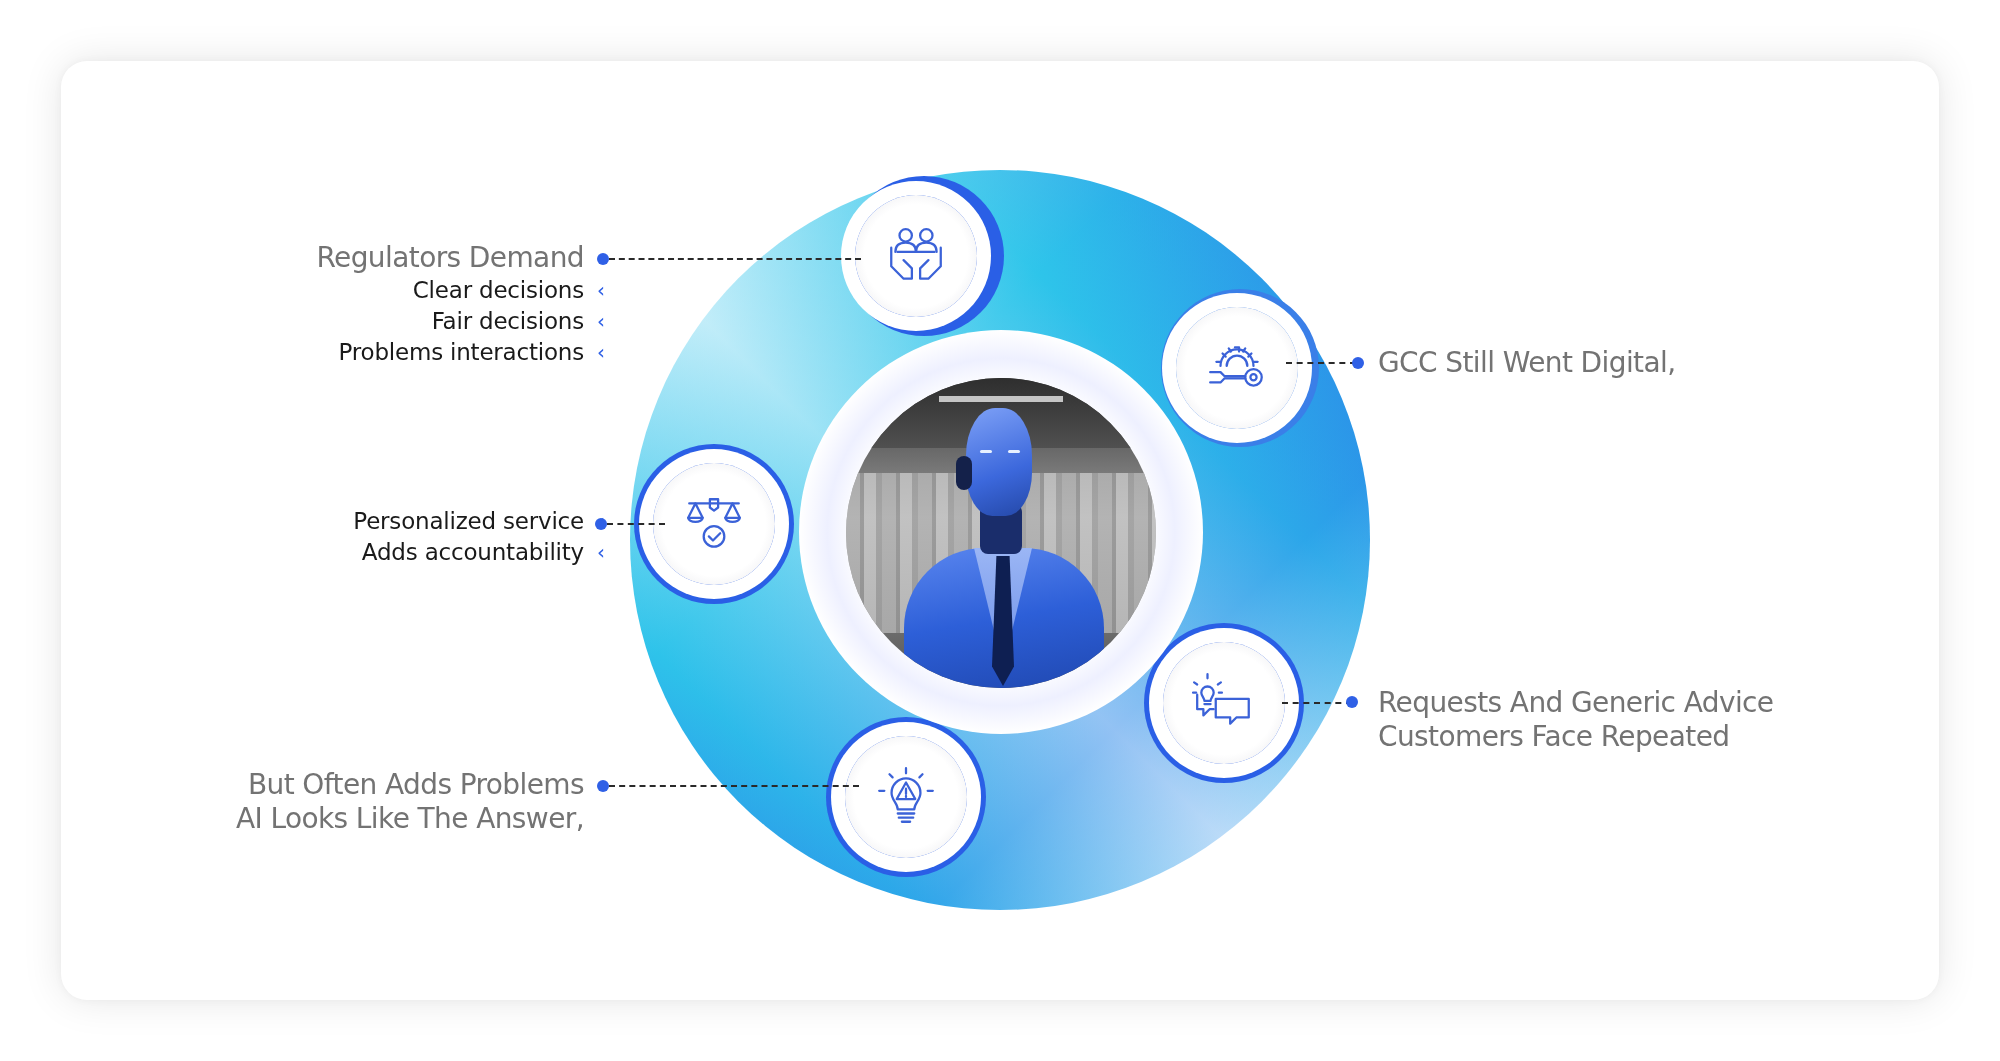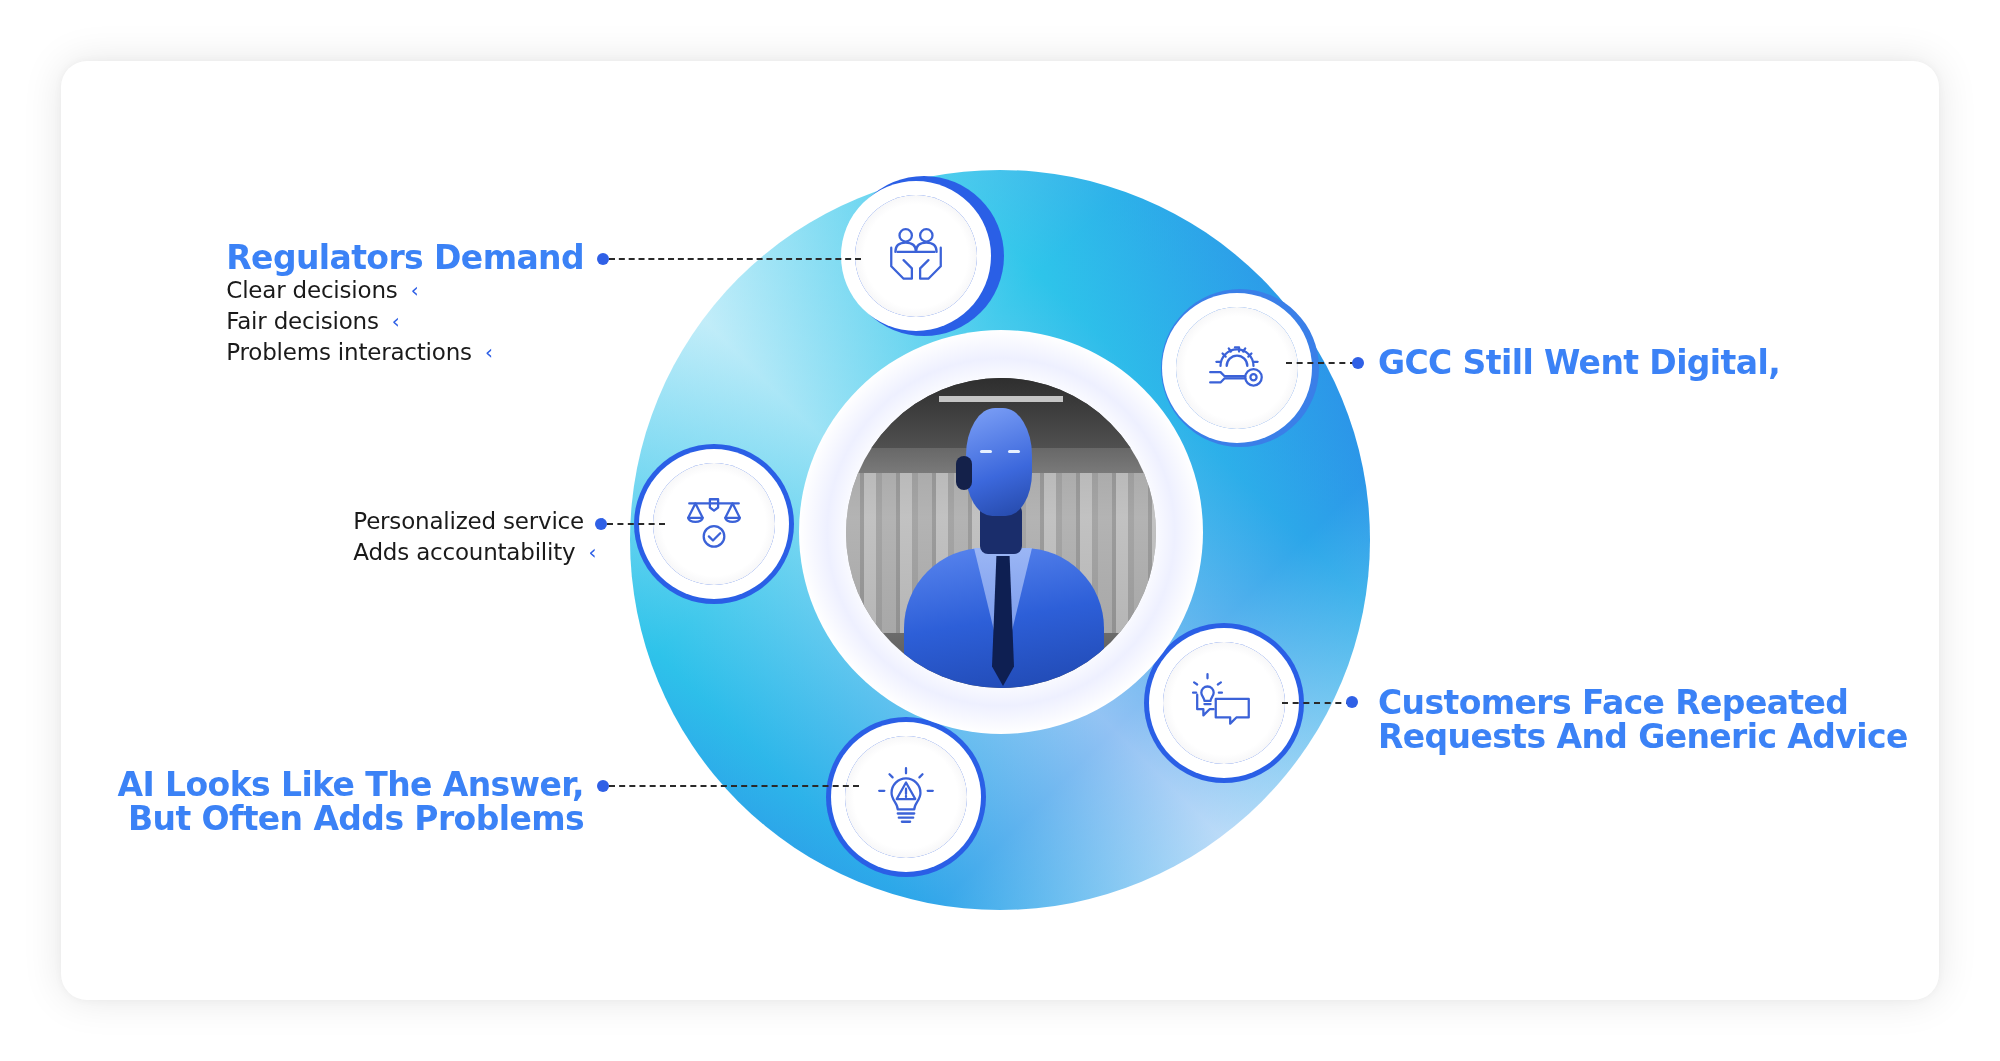--- a/index.html
+++ b/index.html
@@ -48,22 +48,22 @@
     box-shadow:0 0 0 14px #ffffff;
     display:flex; align-items:center; justify-content:center;
   }
   .icon-disc svg { width:66px; height:66px; }
 
   .dot { position:absolute; width:12px; height:12px; border-radius:50%; background:#2f60e6; }
   .dash { position:absolute; height:0; border-top:2px dashed #2a2a2a; }
 
   .label-left { position:absolute; text-align:right; }
   .label-right { position:absolute; text-align:left; }
-  .heading { font-weight:bold; font-size:33px; line-height:34px; letter-spacing:-0.6px; color:#3b82f6; }
-  .sub { font-size:23px; line-height:31px; color:#1a1a1a; letter-spacing:-0.2px; display:flex; justify-content:flex-start; align-items:center; }
+  .heading { font-weight:normal; font-size:28px; line-height:34px; letter-spacing:-0.6px; color:#737373; }
+  .sub { font-size:23px; line-height:31px; color:#1a1a1a; letter-spacing:-0.2px; display:flex; justify-content:flex-end; align-items:center; }
   .chev { display:inline-block; width:22px; text-align:center; color:#2f60e6; font-size:20px; margin-left:6px; margin-right:-28px; }
 </style>
 </head>
 <body>
 
 <div class="card"></div>
 
 <div class="stage">
 
   <svg class="ring" width="2000" height="1061" viewBox="0 0 2000 1061">
@@ -213,26 +213,26 @@
       <span>Personalized service</span>
       <span class="chev">‹</span>
     </div>
     <div class="sub">
       <span>Adds accountability</span>
       <span class="chev">‹</span>
     </div>
   </div>
 
   <div class="label-left" style="right:1416px; top:768px;">
+    <div class="heading">But Often Adds Problems</div>
     <div class="heading">AI Looks Like The Answer,</div>
-    <div class="heading">But Often Adds Problems</div>
   </div>
 
   <div class="label-right" style="left:1378px; top:346px;">
     <div class="heading">GCC Still Went Digital,</div>
   </div>
 
   <div class="label-right" style="left:1378px; top:686px;">
+    <div class="heading">Requests And Generic Advice</div>
     <div class="heading">Customers Face Repeated</div>
-    <div class="heading">Requests And Generic Advice</div>
   </div>
 
 </div>
 
 </body></html>

